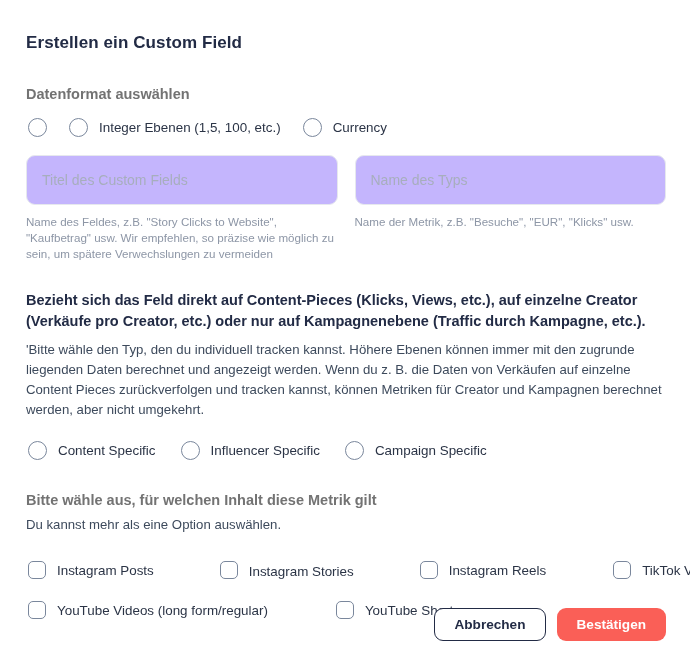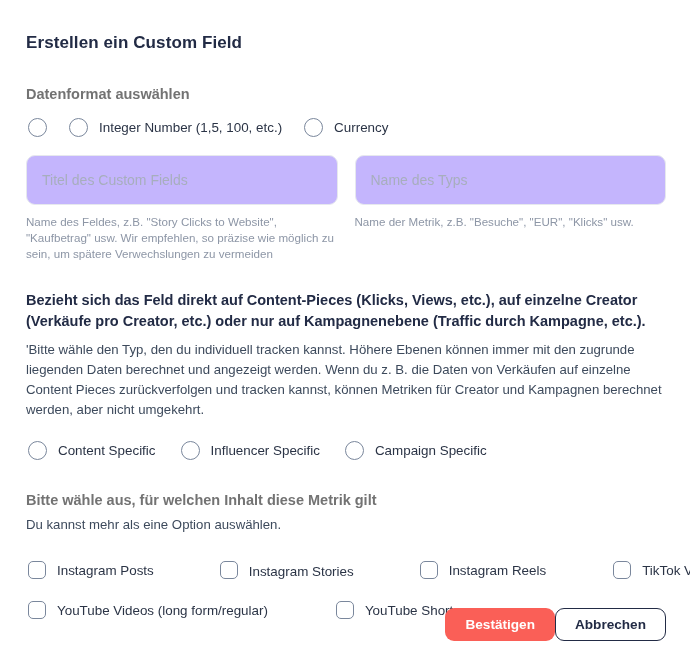--- a/index.html
+++ b/index.html
@@ -214,21 +214,21 @@
   <h1 class="dialog-title">Erstellen ein Custom Field</h1>
 
   <h2 class="section-heading heading-datenformat">Datenformat auswählen</h2>
 
   <div class="radio-row format-row">
     <label class="radio-option">
       <span class="radio-mark"></span>
     </label>
     <label class="radio-option">
       <span class="radio-mark"></span>
-      <span class="radio-label">Integer Number (1,5, 100, etc.)</span>
+      <span class="radio-label">Integer Ebenen (1,5, 100, etc.)</span>
     </label>
     <label class="radio-option">
       <span class="radio-mark"></span>
       <span class="radio-label">Currency</span>
     </label>
   </div>
 
   <div class="fields-row">
     <div class="field-col left">
       <input class="text-input" type="text" placeholder="Titel des Custom Fields" style="">
@@ -286,17 +286,17 @@
       <span class="checkbox-mark"></span>
       <span class="checkbox-label">YouTube Videos (long form/regular)</span>
     </label>
     <label class="checkbox-option">
       <span class="checkbox-mark"></span>
       <span class="checkbox-label">YouTube Shorts</span>
     </label>
   </div>
 
   <div class="footer">
+    <button class="btn btn-cancel" type="button">Abbrechen</button>
     <button class="btn btn-confirm" type="button">Bestätigen</button>
-    <button class="btn btn-cancel" type="button">Abbrechen</button>
   </div>
 
 </div>
 
 </body></html>

